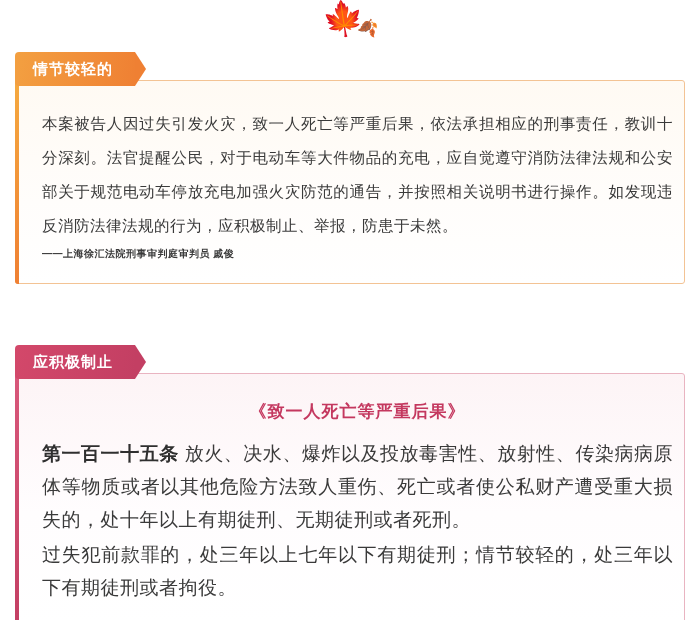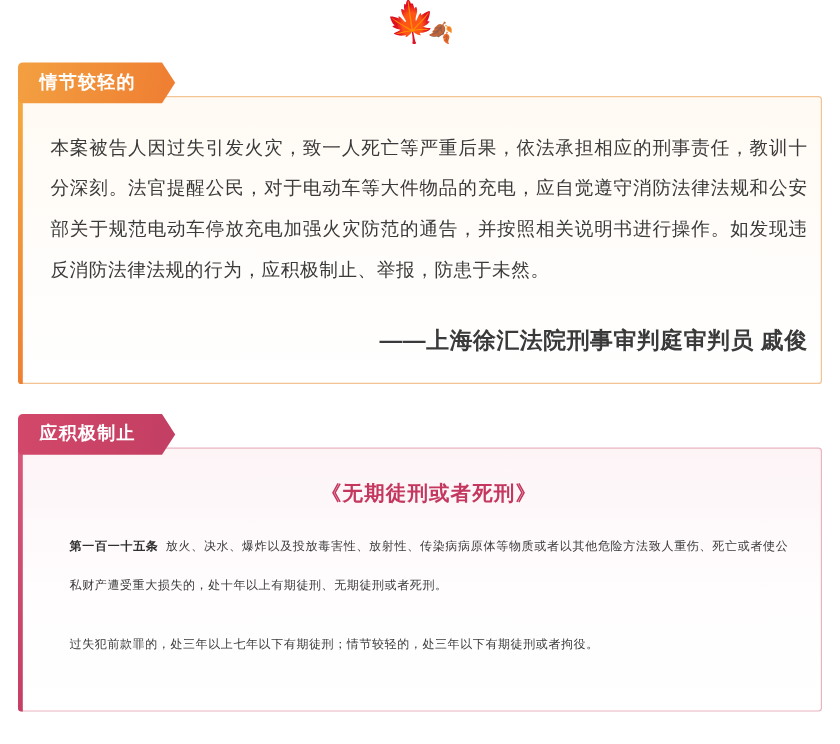--- a/index.html
+++ b/index.html
@@ -117,44 +117,43 @@
   .body-text {
     font-family: "Liberation Sans", sans-serif;
     font-size: 15.5px;
     line-height: 34px;
     color: #3a3a3a;
     text-align: justify;
     letter-spacing: 0.5px;
     margin: 0;
   }
   .signature {
-    margin-top: 28px;
-    text-align: right;
-    font-size: 19px;
+    margin-top: 4px;
+    font-size: 10px;
     font-weight: bold;
     color: #3a3a3a;
     letter-spacing: 0.5px;
   }
 
   
   .law-title {
     text-align: center;
     font-size: 17px;
     font-weight: bold;
     color: #c4385f;
     letter-spacing: 1px;
     margin: 0 0 14px 0;
   }
   .law-para {
-    font-size: 10px;
+    font-size: 19px;
     line-height: 33px;
     color: #3a3a3a;
     text-align: justify;
     letter-spacing: 0.5px;
-    margin: 16px;
+    margin: 0;
   }
   .law-para + .law-para { margin-top: 2px; }
   .article-no {
     font-weight: bold;
     color: #2f2f2f;
     margin-right: 6px;
   }
 </style>
 </head>
 <body>
@@ -169,19 +168,19 @@
     <div class="tag tag-judge">情节较轻的</div>
     <div class="box box-judge">
       <p class="body-text">本案被告人因过失引发火灾，致一人死亡等严重后果，依法承担相应的刑事责任，教训十分深刻。法官提醒公民，对于电动车等大件物品的充电，应自觉遵守消防法律法规和公安部关于规范电动车停放充电加强火灾防范的通告，并按照相关说明书进行操作。如发现违反消防法律法规的行为，应积极制止、举报，防患于未然。</p>
       <div class="signature">——上海徐汇法院刑事审判庭审判员 戚俊</div>
     </div>
   </div>
 
   <div class="section sec-law">
     <div class="tag tag-law">应积极制止</div>
     <div class="box box-law">
-      <div class="law-title">《无期徒刑或者死刑》</div>
+      <div class="law-title">《致一人死亡等严重后果》</div>
       <p class="law-para"><span class="article-no">第一百一十五条</span><span>放火、决水、爆炸以及投放毒害性、放射性、传染病病原体等物质或者以其他危险方法致人重伤、死亡或者使公私财产遭受重大损失的，处十年以上有期徒刑、无期徒刑或者死刑。</span></p>
       <p class="law-para">过失犯前款罪的，处三年以上七年以下有期徒刑；情节较轻的，处三年以下有期徒刑或者拘役。</p>
     </div>
   </div>
 
 </div>
 
 </body></html>

